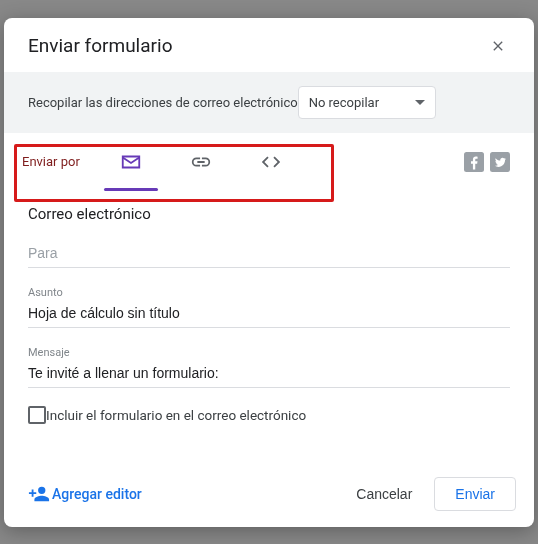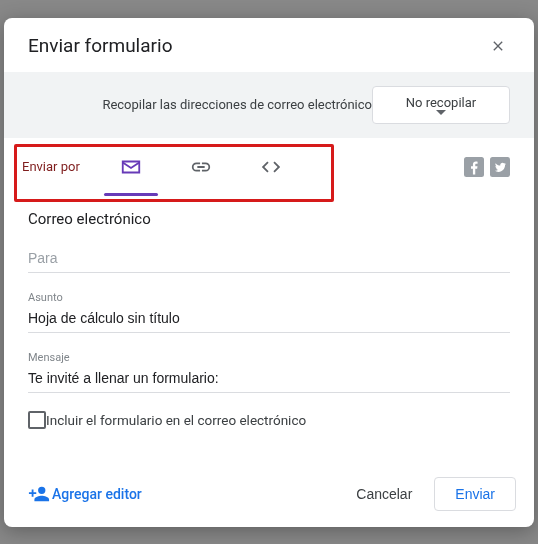--- a/index.html
+++ b/index.html
@@ -6,26 +6,26 @@
   html,body { width:538px; height:544px; font-family: Roboto, Arial, sans-serif; background:#777; }
   .backdrop { width:538px; height:544px; background:#888; display:flex; align-items:center; justify-content:center;}
   .dialog {
     width:530px; height:509px; background:#fff; border-radius:8px; box-shadow:0 4px 20px rgba(0,0,0,.3);
     position:relative; overflow:hidden;
   }
   .header { padding:16px 24px 14px; display:flex; align-items:center; justify-content:space-between;}
   .title { font-size:19px; color:#202124; font-weight:400;}
   .close { width:24px; height:24px; cursor:pointer; display:flex; align-items:center; justify-content:center; color:#5f6368;}
   .collect-row {
-    background:#f1f3f4; padding:14px 24px; display:flex; align-items:center; justify-content:flex-end;
+    background:#f1f3f4; padding:14px 24px; display:flex; align-items:center; justify-content:flex-start;
     font-size:13px; color:#3c4043;
   }
   .dropdown {
     background:#fff; border:1px solid #dadce0; border-radius:4px; padding:8px 10px; width:138px;
-    display:flex; justify-content:space-between; align-items:center; font-size:13px; color:#3c4043; cursor:pointer;flex-direction:column;
+    display:flex; justify-content:space-between; align-items:center; font-size:13px; color:#3c4043; cursor:pointer;
   }
   .arrow-dn { width:0;height:0;border-left:5px solid transparent;border-right:5px solid transparent;border-top:5px solid #5f6368;}
   .send-row {
     display:flex; align-items:center; justify-content:space-between; padding:0 24px 0 18px; height:58px;
     position:relative;
   }
   .highlight-box {
     position:absolute; left:10px; top:126px; width:320px; height:58px; border:3px solid #d61a1a; pointer-events:none; z-index:5;
     border-radius:2px;
   }

